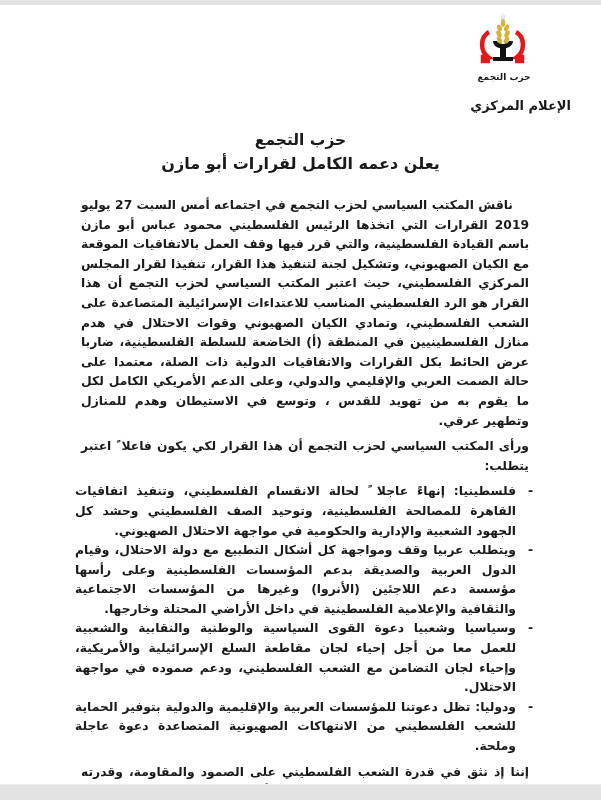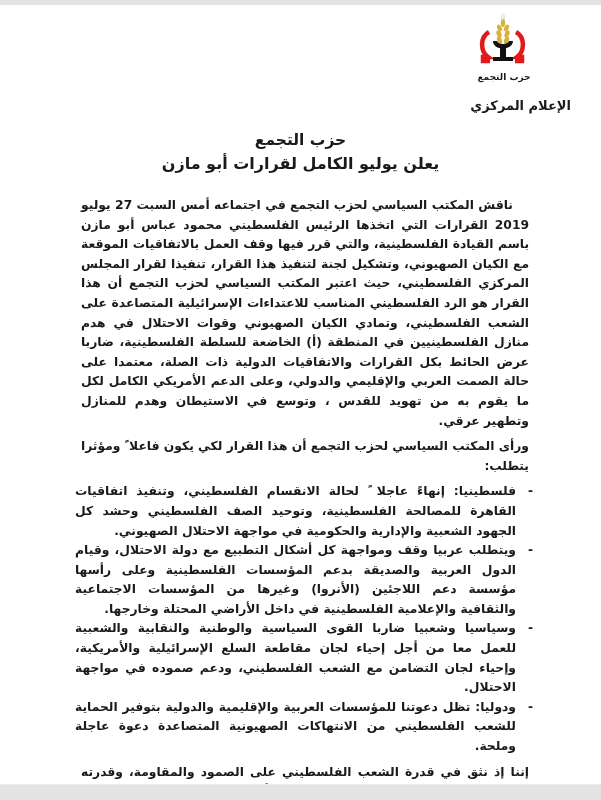--- a/index.html
+++ b/index.html
@@ -63,37 +63,37 @@
 
       <path d="M20 30 C20 40 40 40 40 30 L36 30 C35 34 25 34 24 30 Z" fill="#111"></path>
       <rect x="27" y="35" width="6" height="14" fill="#111"></rect>
       <rect x="20" y="46" width="20" height="4" fill="#111"></rect>
     </svg>
     <div class="logo-caption">حزب التجمع</div>
     <div class="dept">الإعلام المركزي</div>
   </div>
 
   <div class="title t1">حزب التجمع</div>
-  <div class="title t2">يعلن يوليو الكامل لقرارات أبو مازن</div>
+  <div class="title t2">يعلن دعمه الكامل لقرارات أبو مازن</div>
 
   <div class="body-text">
     <p class="first">ناقش المكتب السياسي لحزب التجمع في اجتماعه أمس السبت 27 يوليو 2019 القرارات التي اتخذها الرئيس الفلسطيني محمود عباس أبو مازن باسم القيادة الفلسطينية، والتي قرر فيها وقف العمل بالاتفاقيات الموقعة مع الكيان الصهيوني، وتشكيل لجنة لتنفيذ هذا القرار، تنفيذا لقرار المجلس المركزي الفلسطيني، حيث اعتبر المكتب السياسي لحزب التجمع أن هذا القرار هو الرد الفلسطيني المناسب للاعتداءات الإسرائيلية المتصاعدة على الشعب الفلسطيني، وتمادي الكيان الصهيوني وقوات الاحتلال في هدم منازل الفلسطينيين في المنطقة (أ) الخاضعة للسلطة الفلسطينية، ضاربا عرض الحائط بكل القرارات والاتفاقيات الدولية ذات الصلة، معتمدا على حالة الصمت العربي والإقليمي والدولي، وعلى الدعم الأمريكي الكامل لكل ما يقوم به من تهويد للقدس ، وتوسع في الاستيطان وهدم للمنازل وتطهير عرقي.</p>
-    <p>ورأى المكتب السياسي لحزب التجمع أن هذا القرار لكي يكون فاعلا ً ومؤثرا يتطلب:</p>
+    <p>ورأى المكتب السياسي لحزب التجمع أن هذا القرار لكي يكون فاعلا ً اعتبر يتطلب:</p>
     <ul class="bullets">
       <li>
         <span class="dash">-</span>
         <span>فلسطينيا: إنهاءً عاجلا ً لحالة الانقسام الفلسطيني، وتنفيذ اتفاقيات القاهرة للمصالحة الفلسطينية، وتوحيد الصف الفلسطيني وحشد كل الجهود الشعبية والإدارية والحكومية في مواجهة الاحتلال الصهيوني.</span>
       </li>
       <li>
         <span class="dash">-</span>
         <span>ويتطلب عربيا وقف ومواجهة كل أشكال التطبيع مع دولة الاحتلال، وقيام الدول العربية والصديقة بدعم المؤسسات الفلسطينية وعلى رأسها مؤسسة دعم اللاجئين (الأنروا) وغيرها من المؤسسات الاجتماعية والثقافية والإعلامية الفلسطينية في داخل الأراضي المحتلة وخارجها.</span>
       </li>
       <li>
         <span class="dash">-</span>
-        <span>وسياسيا وشعبيا ضاربا القوى السياسية والوطنية والنقابية والشعبية للعمل معا من أجل إحياء لجان مقاطعة السلع الإسرائيلية والأمريكية، وإحياء لجان التضامن مع الشعب الفلسطيني، ودعم صموده في مواجهة الاحتلال.</span>
+        <span>وسياسيا وشعبيا دعوة القوى السياسية والوطنية والنقابية والشعبية للعمل معا من أجل إحياء لجان مقاطعة السلع الإسرائيلية والأمريكية، وإحياء لجان التضامن مع الشعب الفلسطيني، ودعم صموده في مواجهة الاحتلال.</span>
       </li>
       <li>
         <span class="dash">-</span>
         <span>ودوليا: تظل دعوتنا للمؤسسات العربية والإقليمية والدولية بتوفير الحماية للشعب الفلسطيني من الانتهاكات الصهيونية المتصاعدة دعوة عاجلة وملحة.</span>
       </li>
     </ul>
     <p>إننا إذ نثق في قدرة الشعب الفلسطيني على الصمود والمقاومة، وقدرته على التمسك بحقوقه الوطنية في تحرير أرضه ومقدساته، وإقامة دولته المستقلة وعاصمتها القدس، لا يليق بنا أن نتركه وحده في مواجهة التحالف الأمريكي الصهيوني الرجعي، فلا يجب أن يظل وحده في مواجهة حلف البغي والعدوان.</p>
 
   </div>
 </div>

